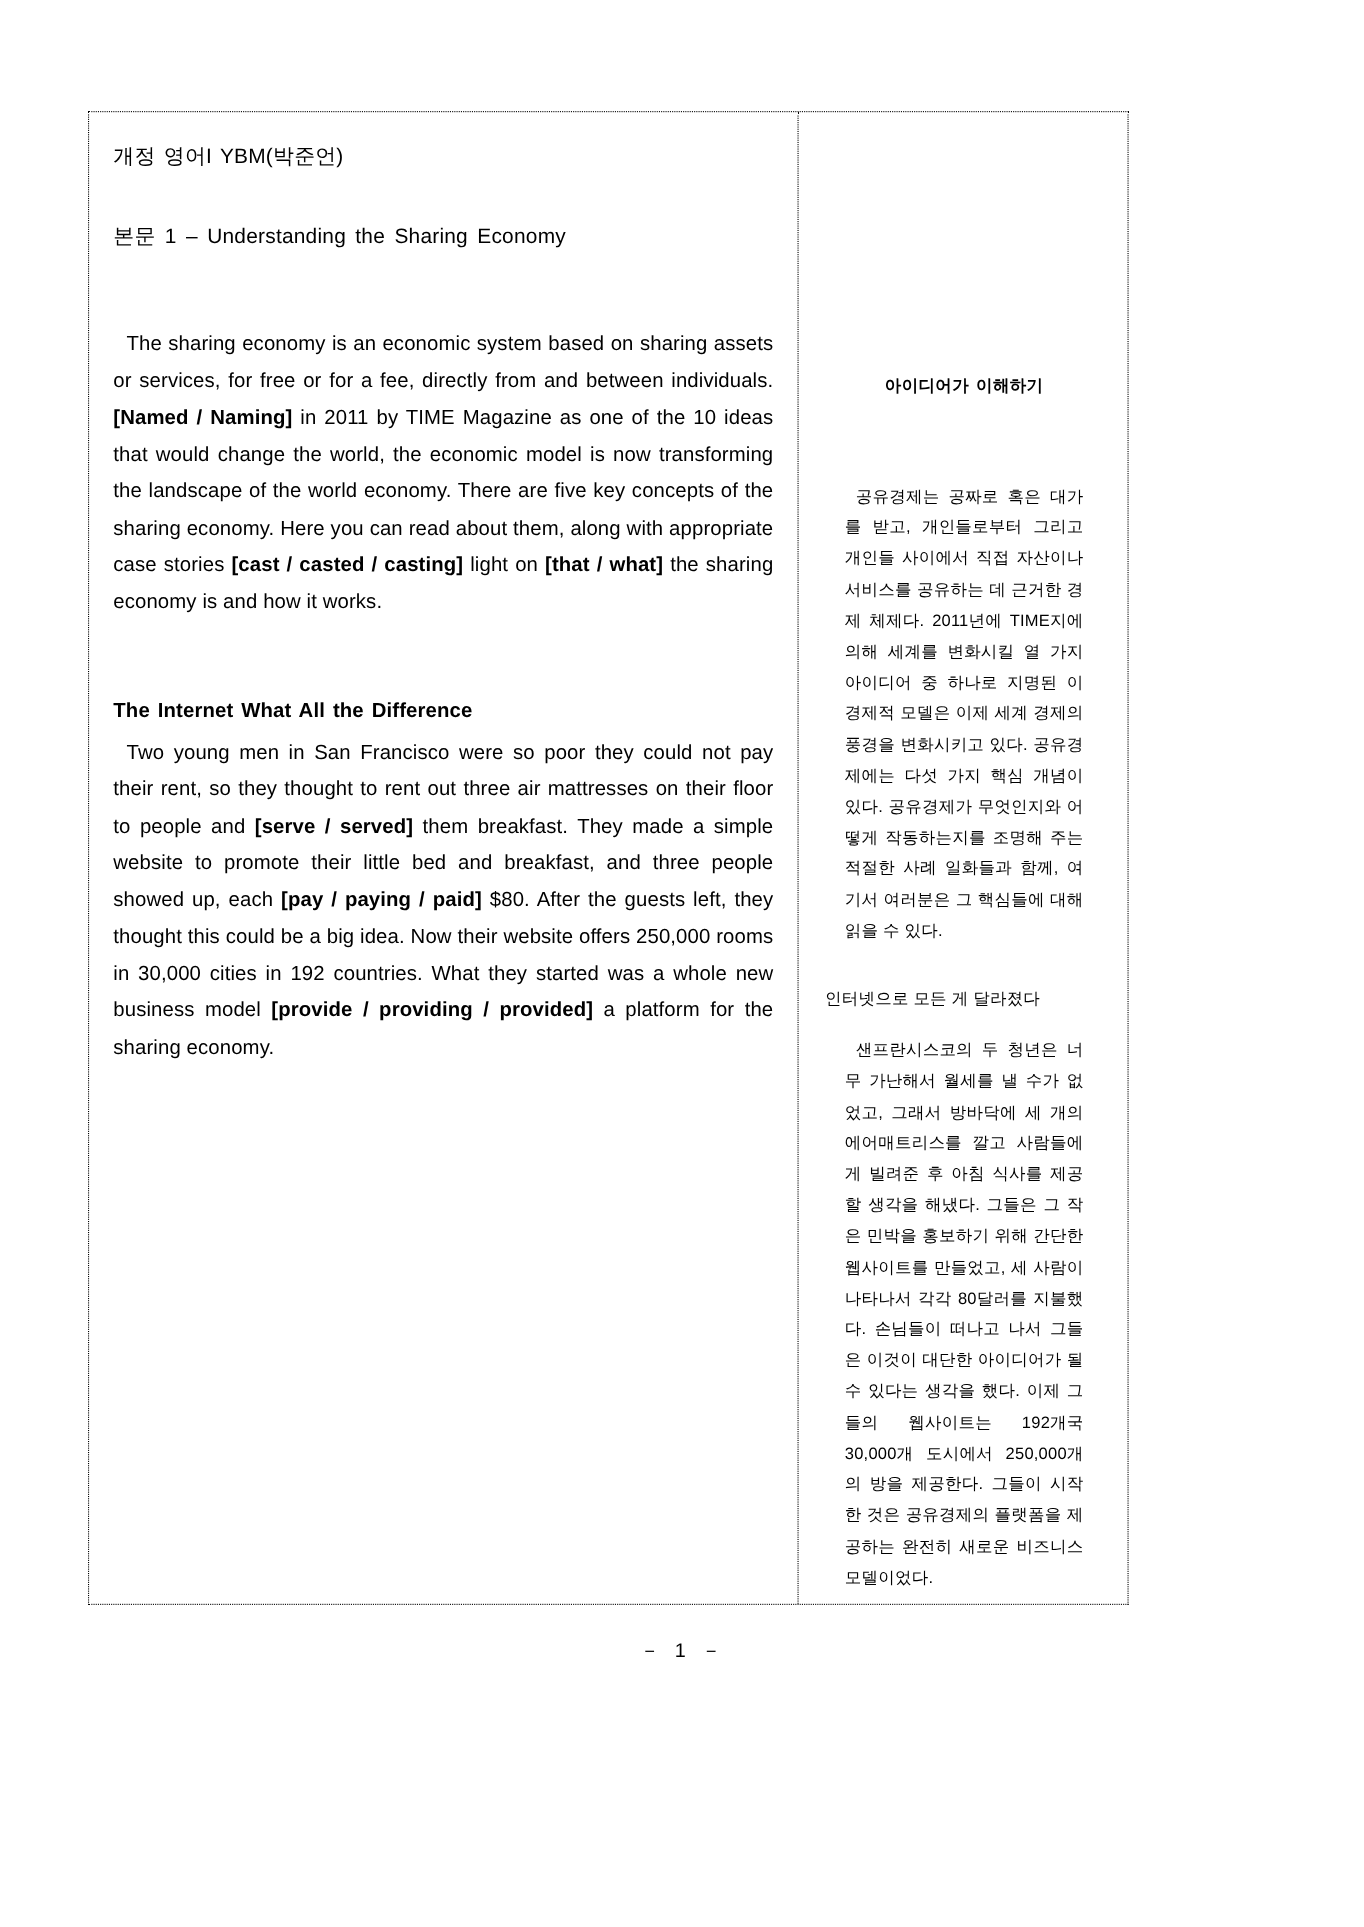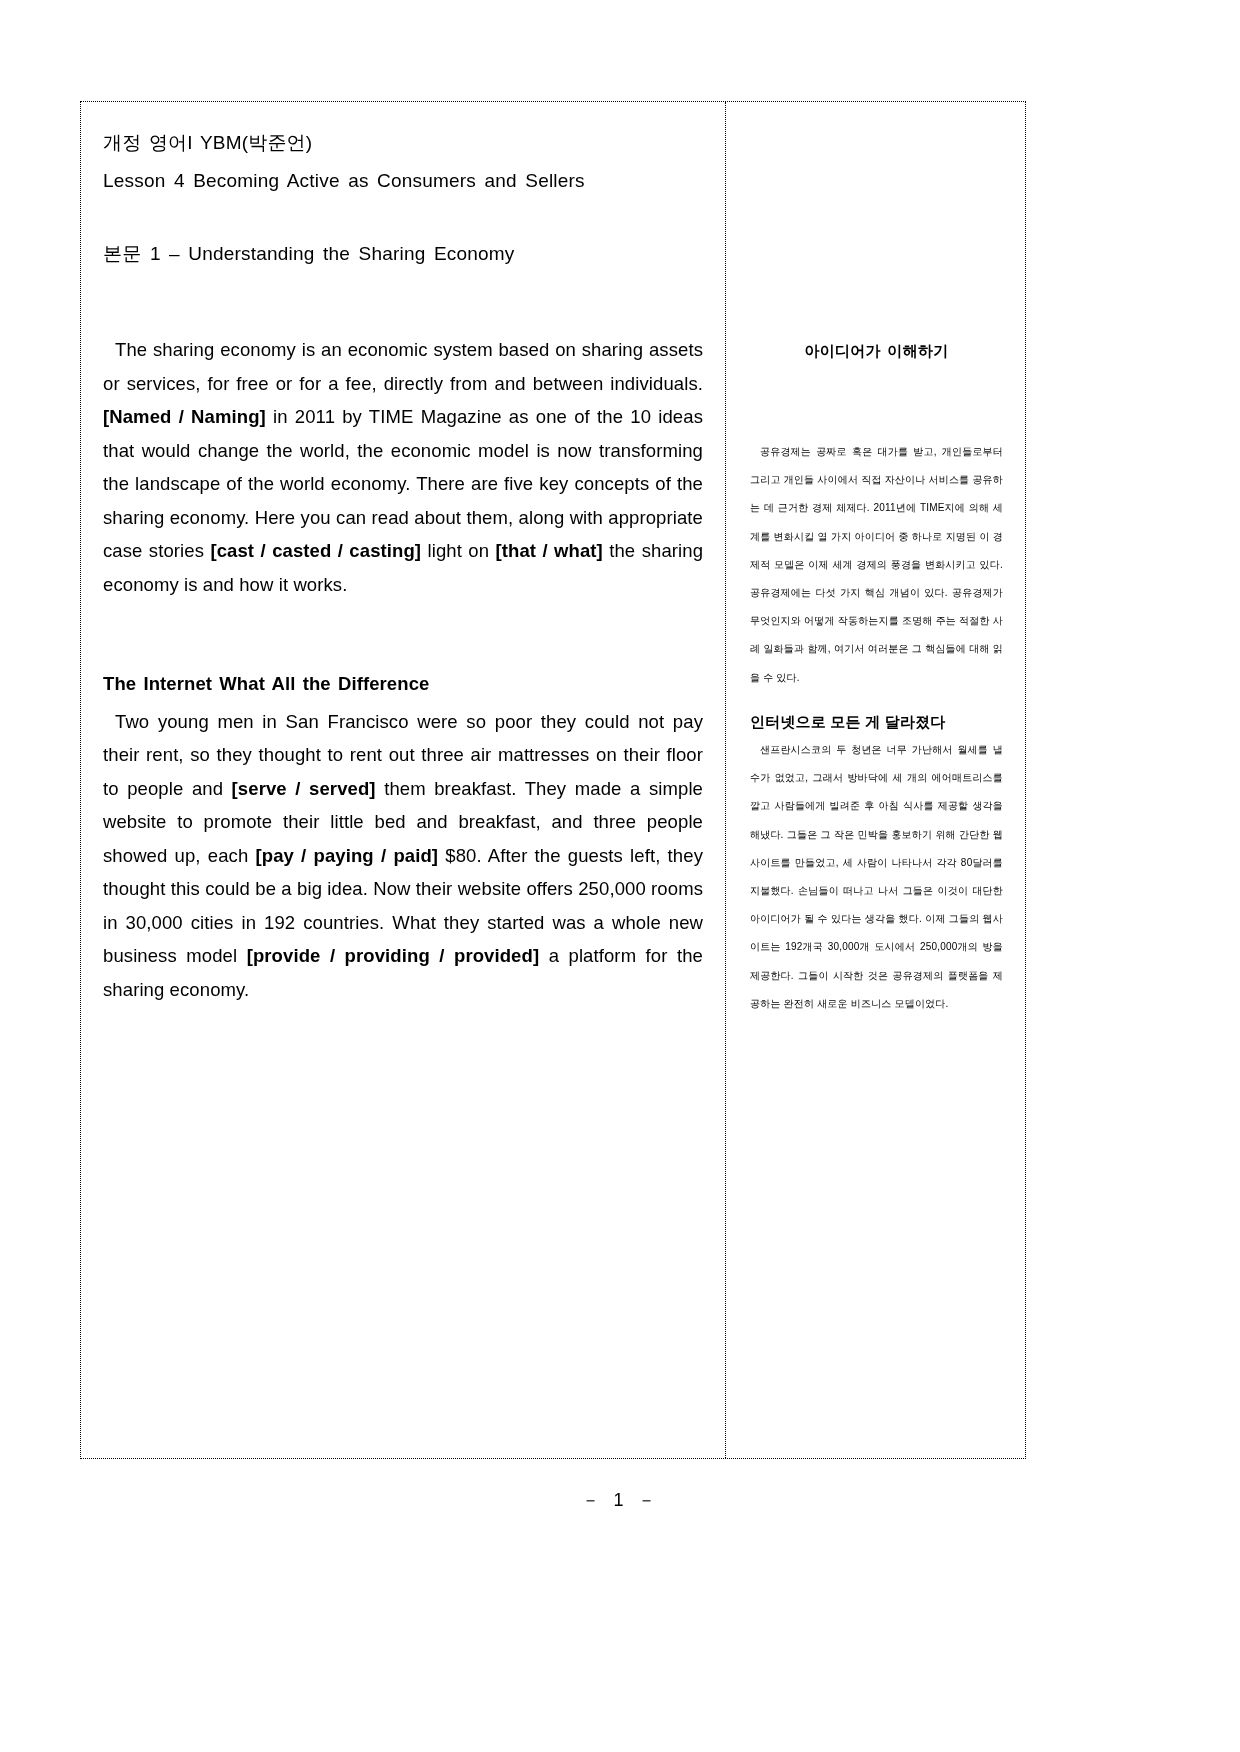--- a/index.html
+++ b/index.html
@@ -126,36 +126,36 @@
     text-align: center;
     font-size: 15px;
     font-weight: bold;
     line-height: 22px;
     margin-top: 216px;
     letter-spacing: 0.3px;
     word-spacing: 2px;
   }
 
   .kr-body {
-    font-size: 10px;
+    font-size: 15px;
     line-height: 28.2px;
     text-align: justify;
     text-justify: inter-word;
-    margin: 0;
+    margin: 18px;
     letter-spacing: 0.2px;
   }
 
   .kr-body.first {
     margin-top: 76px;
     text-indent: 10px;
   }
 
   .kr-sub {
     font-size: 15px;
-    font-weight: bold;
+    font-weight: normal;
     line-height: 28.2px;
     margin: 0;
     letter-spacing: 0.2px;
   }
 
   .kr-body.second {
     text-indent: 10px;
   }
 
   
@@ -176,21 +176,20 @@
 <div class="page">
 
   <div class="page-border"></div>
 
   <div class="columns">
 
     <div class="col-left">
 
       <div class="doc-head">
         <div>개정 영어I YBM(박준언)</div>
-        <div class="line2">Lesson 4 Becoming Active as Consumers and Sellers</div>
       </div>
 
       <div class="section-title">본문 1 – Understanding the Sharing Economy</div>
 
       <p class="passage first">
         <span>The sharing economy is an economic system based on sharing assets or services, for free or for a fee, directly from and between individuals. </span><span class="choice">[Named / Naming]</span><span> in 2011 by TIME Magazine as one of the 10 ideas that would change the world, the economic model is now transforming the landscape of the world economy. There are five key concepts of the sharing economy. Here you can read about them, along with appropriate case stories </span><span class="choice wrapable">[cast / casted / casting]</span><span> light on </span><span class="choice">[that / what]</span><span> the sharing economy is and how it works.</span>
       </p>
 
       <div style="height:66px"></div>
 

